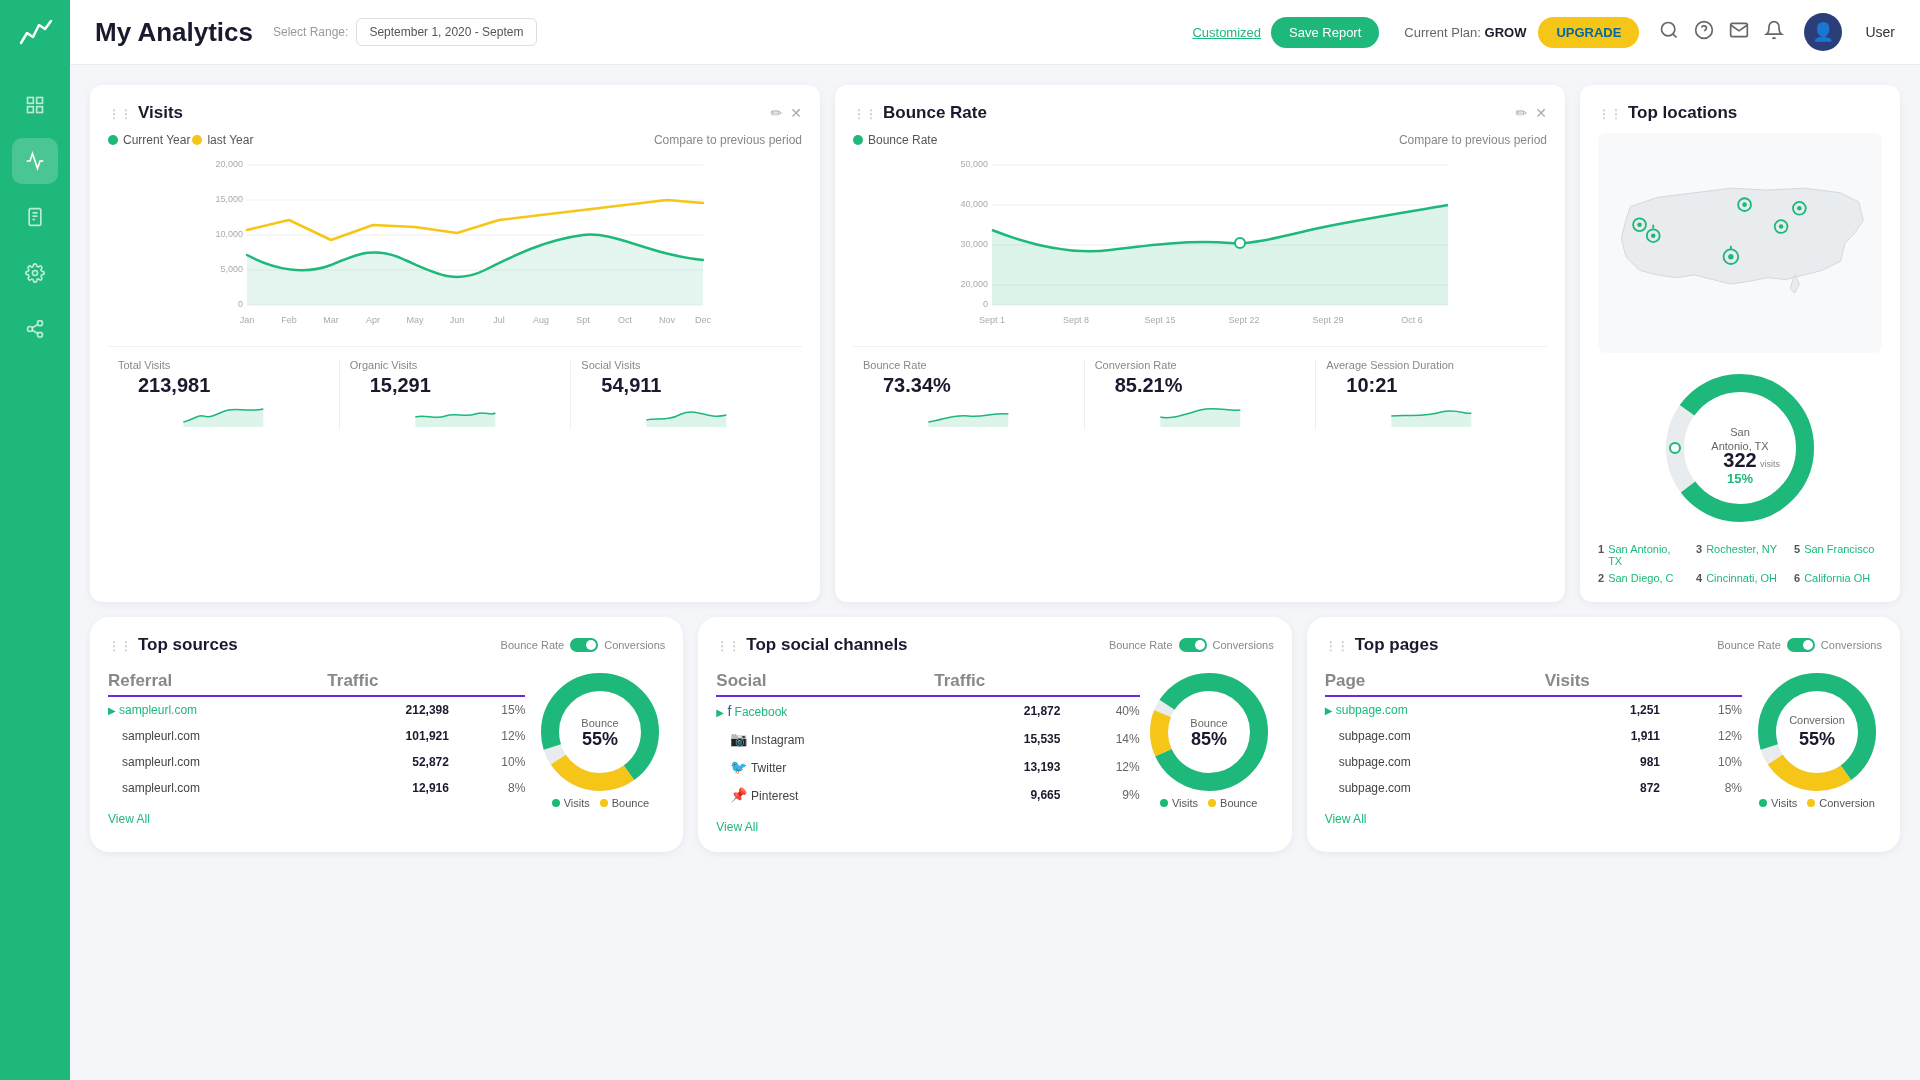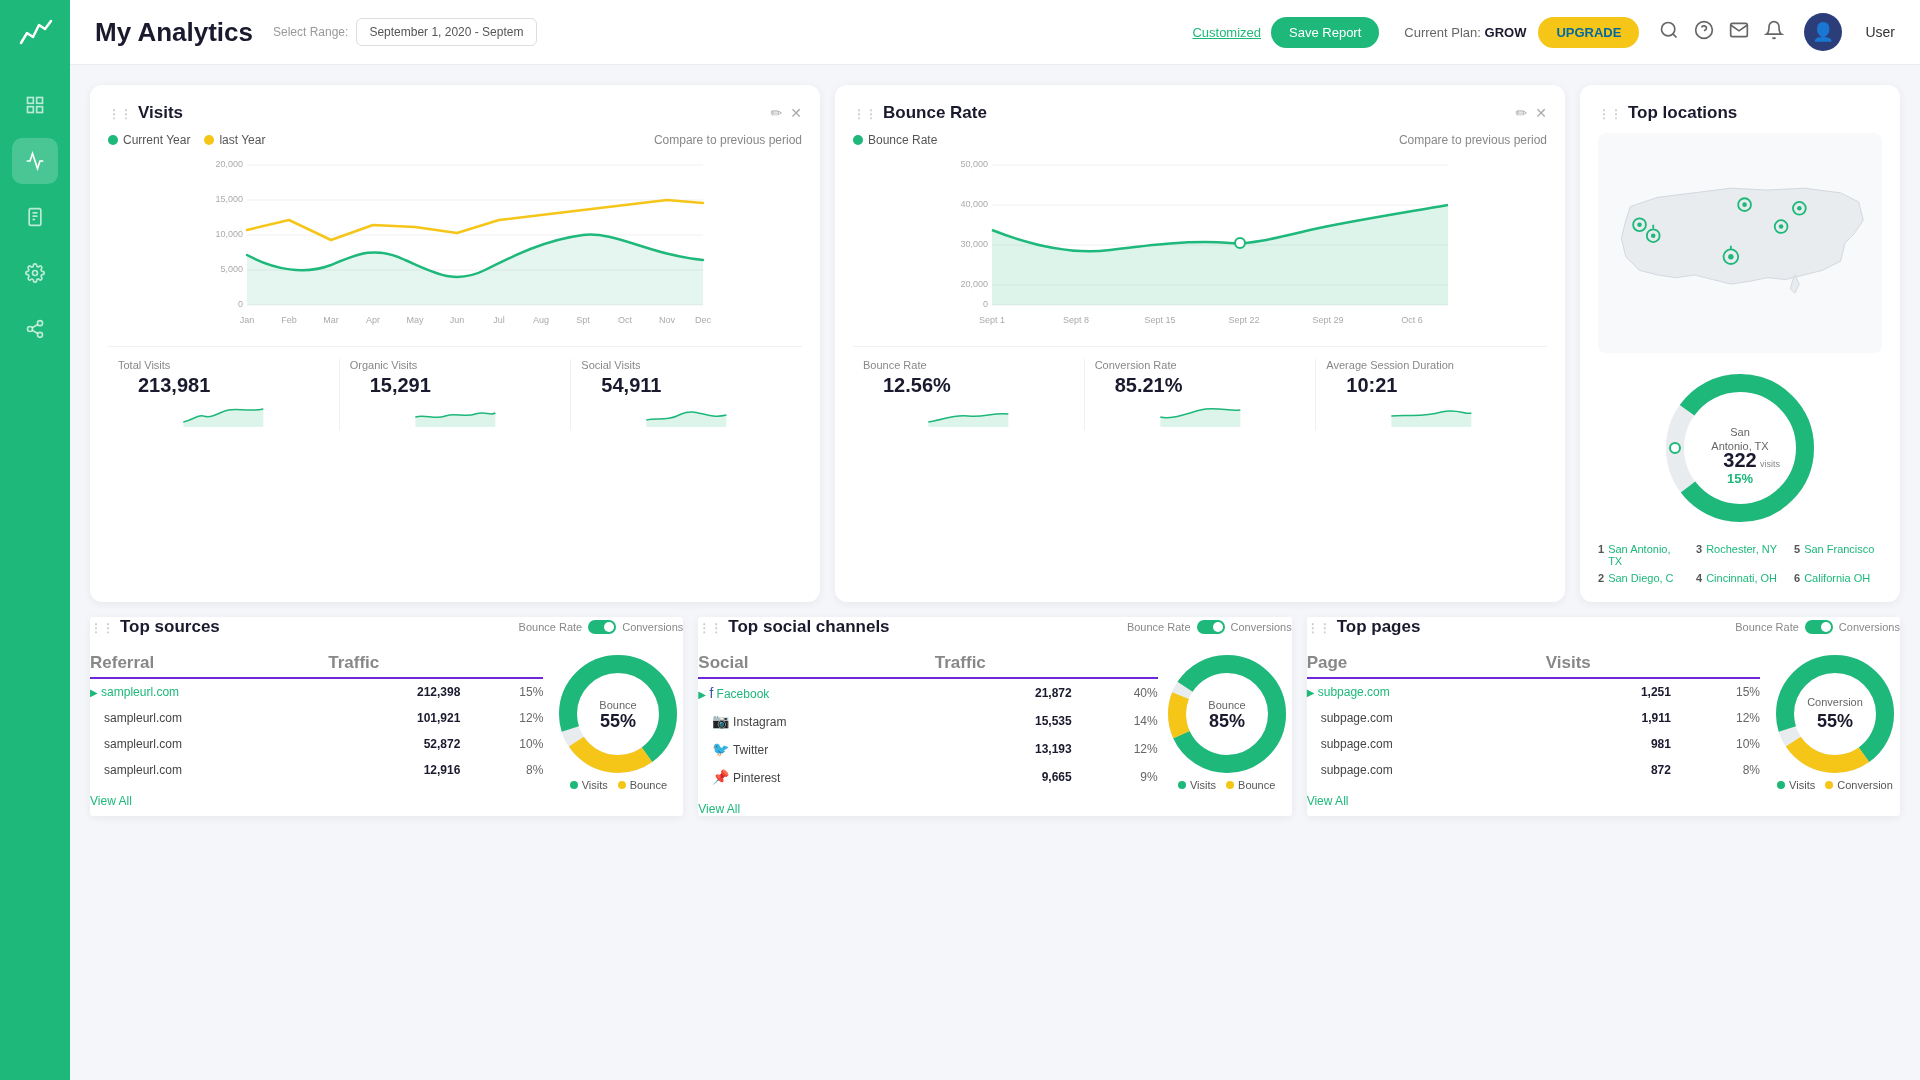--- a/index.html
+++ b/index.html
@@ -69,21 +69,21 @@
     }
     .card-header {
       display: flex; align-items: center; justify-content: space-between; margin-bottom: 10px;
     }
     .card-title { font-size: 17px; font-weight: 700; color: #1a1a2e; }
     .card-title::before { content: '⋮⋮'; margin-right: 6px; color: #ccc; font-size: 12px; }
     .card-actions { display: flex; gap: 8px; }
     .card-action { font-size: 14px; color: #aaa; cursor: pointer; }
 
     
-    .chart-legend { display: flex; align-items: center; gap: 14px; margin-bottom: 8px; }
+    .chart-legend { display: flex; align-items: center; gap: 2px; margin-bottom: 8px; }
     .legend-item { display: flex; align-items: center; gap: 5px; font-size: 12px; color: #555; }
     .legend-dot { width: 10px; height: 10px; border-radius: 50%; }
     .legend-dot.green { background: #1db87a; }
     .legend-dot.yellow { background: #f5c518; }
     .compare-text { margin-left: auto; font-size: 12px; color: #888; }
 
     
     .chart-container { width: 100%; overflow: hidden; }
     svg { width: 100%; }
 
@@ -99,21 +99,21 @@
     .locations-card { grid-row: 1 / 2; grid-column: 3 / 4; }
     .map-container { height: 220px; position: relative; background: #f8f9fa; border-radius: 8px; overflow: hidden; margin-bottom: 15px; }
     .donut-container { display: flex; justify-content: center; margin-bottom: 15px; }
     .locations-list { display: grid; grid-template-columns: 1fr 1fr 1fr; gap: 5px 10px; }
     .location-item { display: flex; align-items: baseline; gap: 4px; font-size: 11px; }
     .location-num { color: #555; font-weight: 600; }
     .location-name { color: #1db87a; font-size: 11px; }
 
     
     .bottom-row { grid-column: 1 / 4; display: grid; grid-template-columns: 1fr 1fr 1fr; gap: 15px; }
-    .bottom-card { background: white; border-radius: 3px; box-shadow: 0 2px 8px rgba(0,0,0,0.06); }
+    .bottom-card { background: white; border-radius: 19px; padding: 18px; box-shadow: 0 2px 8px rgba(0,0,0,0.06); }
 
     
     .source-table { width: 100%; border-collapse: collapse; margin-bottom: 10px; }
     .source-table th { text-align: left; font-size: 17px; color: #888; font-weight: 600; padding: 4px 0; border-bottom: 2px solid #6d28d9; }
     .source-table td { padding: 6px 0; font-size: 12px; color: #444; }
     .source-table td:nth-child(2) { text-align: right; font-weight: 600; color: #1a1a2e; }
     .source-table td:nth-child(3) { text-align: right; color: #666; padding-left: 8px; }
     .source-link { color: #1db87a; font-size: 12px; cursor: pointer; text-decoration: none; }
     .play-icon { color: #1db87a; font-size: 10px; }
     .toggle { width: 28px; height: 14px; background: #1db87a; border-radius: 7px; position: relative; cursor: pointer; }
@@ -337,21 +337,21 @@
         <text x="126" y="168" font-size="9" fill="#aaa" text-anchor="middle">Sept 8</text>
         <text x="210" y="168" font-size="9" fill="#aaa" text-anchor="middle">Sept 15</text>
         <text x="294" y="168" font-size="9" fill="#aaa" text-anchor="middle">Sept 22</text>
         <text x="378" y="168" font-size="9" fill="#aaa" text-anchor="middle">Sept 29</text>
         <text x="462" y="168" font-size="9" fill="#aaa" text-anchor="middle">Oct 6</text>
       </svg>
     </div>
     <div class="stats-row">
       <div class="stat-item">
         <div class="stat-label">Bounce Rate</div>
-        <div class="stat-value">12.56%</div>
+        <div class="stat-value">73.34%</div>
         <svg width="80" height="25" viewBox="0 0 80 25" class="stat-sparkline">
           <path d="M0,20 C15,18 25,12 40,14 C55,16 65,10 80,12" fill="none" stroke="#1db87a" stroke-width="1.5"></path>
           <path d="M0,20 C15,18 25,12 40,14 C55,16 65,10 80,12 L80,25 L0,25 Z" fill="rgba(29,184,122,0.15)"></path>
         </svg>
       </div>
       <div class="stat-item">
         <div class="stat-label">Conversion Rate</div>
         <div class="stat-value">85.21%</div>
         <svg width="80" height="25" viewBox="0 0 80 25" class="stat-sparkline">
           <path d="M0,15 C10,18 25,12 40,8 C55,4 70,10 80,8" fill="none" stroke="#1db87a" stroke-width="1.5"></path>

